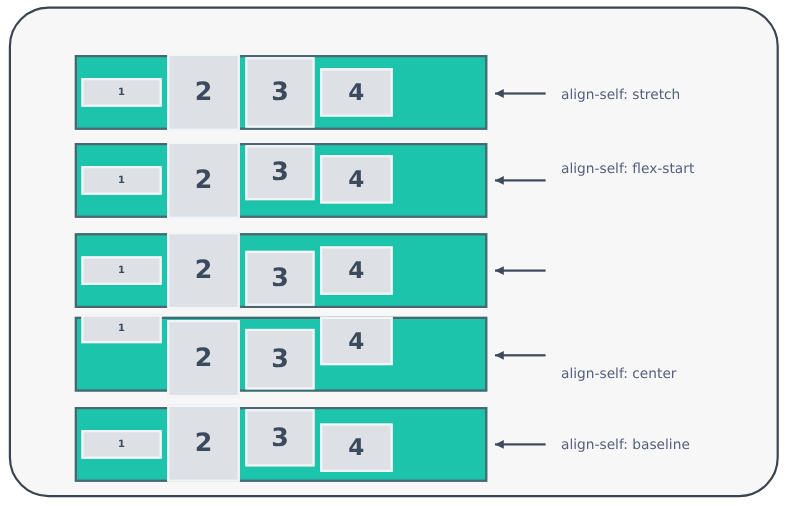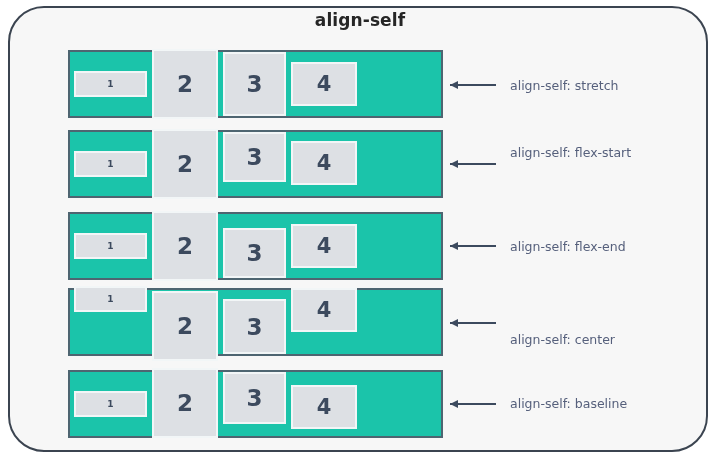--- a/index.html
+++ b/index.html
@@ -86,21 +86,20 @@
     white-space:nowrap;
   }
 </style>
 </head>
 <body>
 
 <div id="stage">
 
   <div id="card"></div>
 
-  <div id="title">align-self</div>
 
   <div class="row" style="top:50px;height:68px;">
     <div class="flexbox">
       <div class="item it1 as-center" style="margin-left:4px;">
           <span>1</span>
         </div>
       <div class="item it2 as-center" style="margin-left:5px;">
           <span>2</span>
         </div>
       <div class="item it3 as-stretch" style="margin-left:5px;">
@@ -143,21 +142,20 @@
         </div>
       <div class="item it3 as-end" style="margin-left:5px;height:50px;">
           <span>3</span>
         </div>
       <div class="item it4 as-center" style="margin-left:5px;">
           <span>4</span>
         </div>
     </div>
   </div>
   <div class="arrow" style="top:245px;"></div>
-  <div class="label" style="top:239px;">align-self: flex-end</div>
 
   <div class="row" style="top:288px;height:68px;">
     <div class="flexbox">
       <div class="item it1 as-start" style="margin-left:4px;margin-top:-4px;">
           <span>1</span>
         </div>
       <div class="item it2 as-center" style="margin-left:5px;margin-top:7px;">
           <span>2</span>
         </div>
       <div class="item it3 as-end" style="margin-left:5px;height:55px;">

